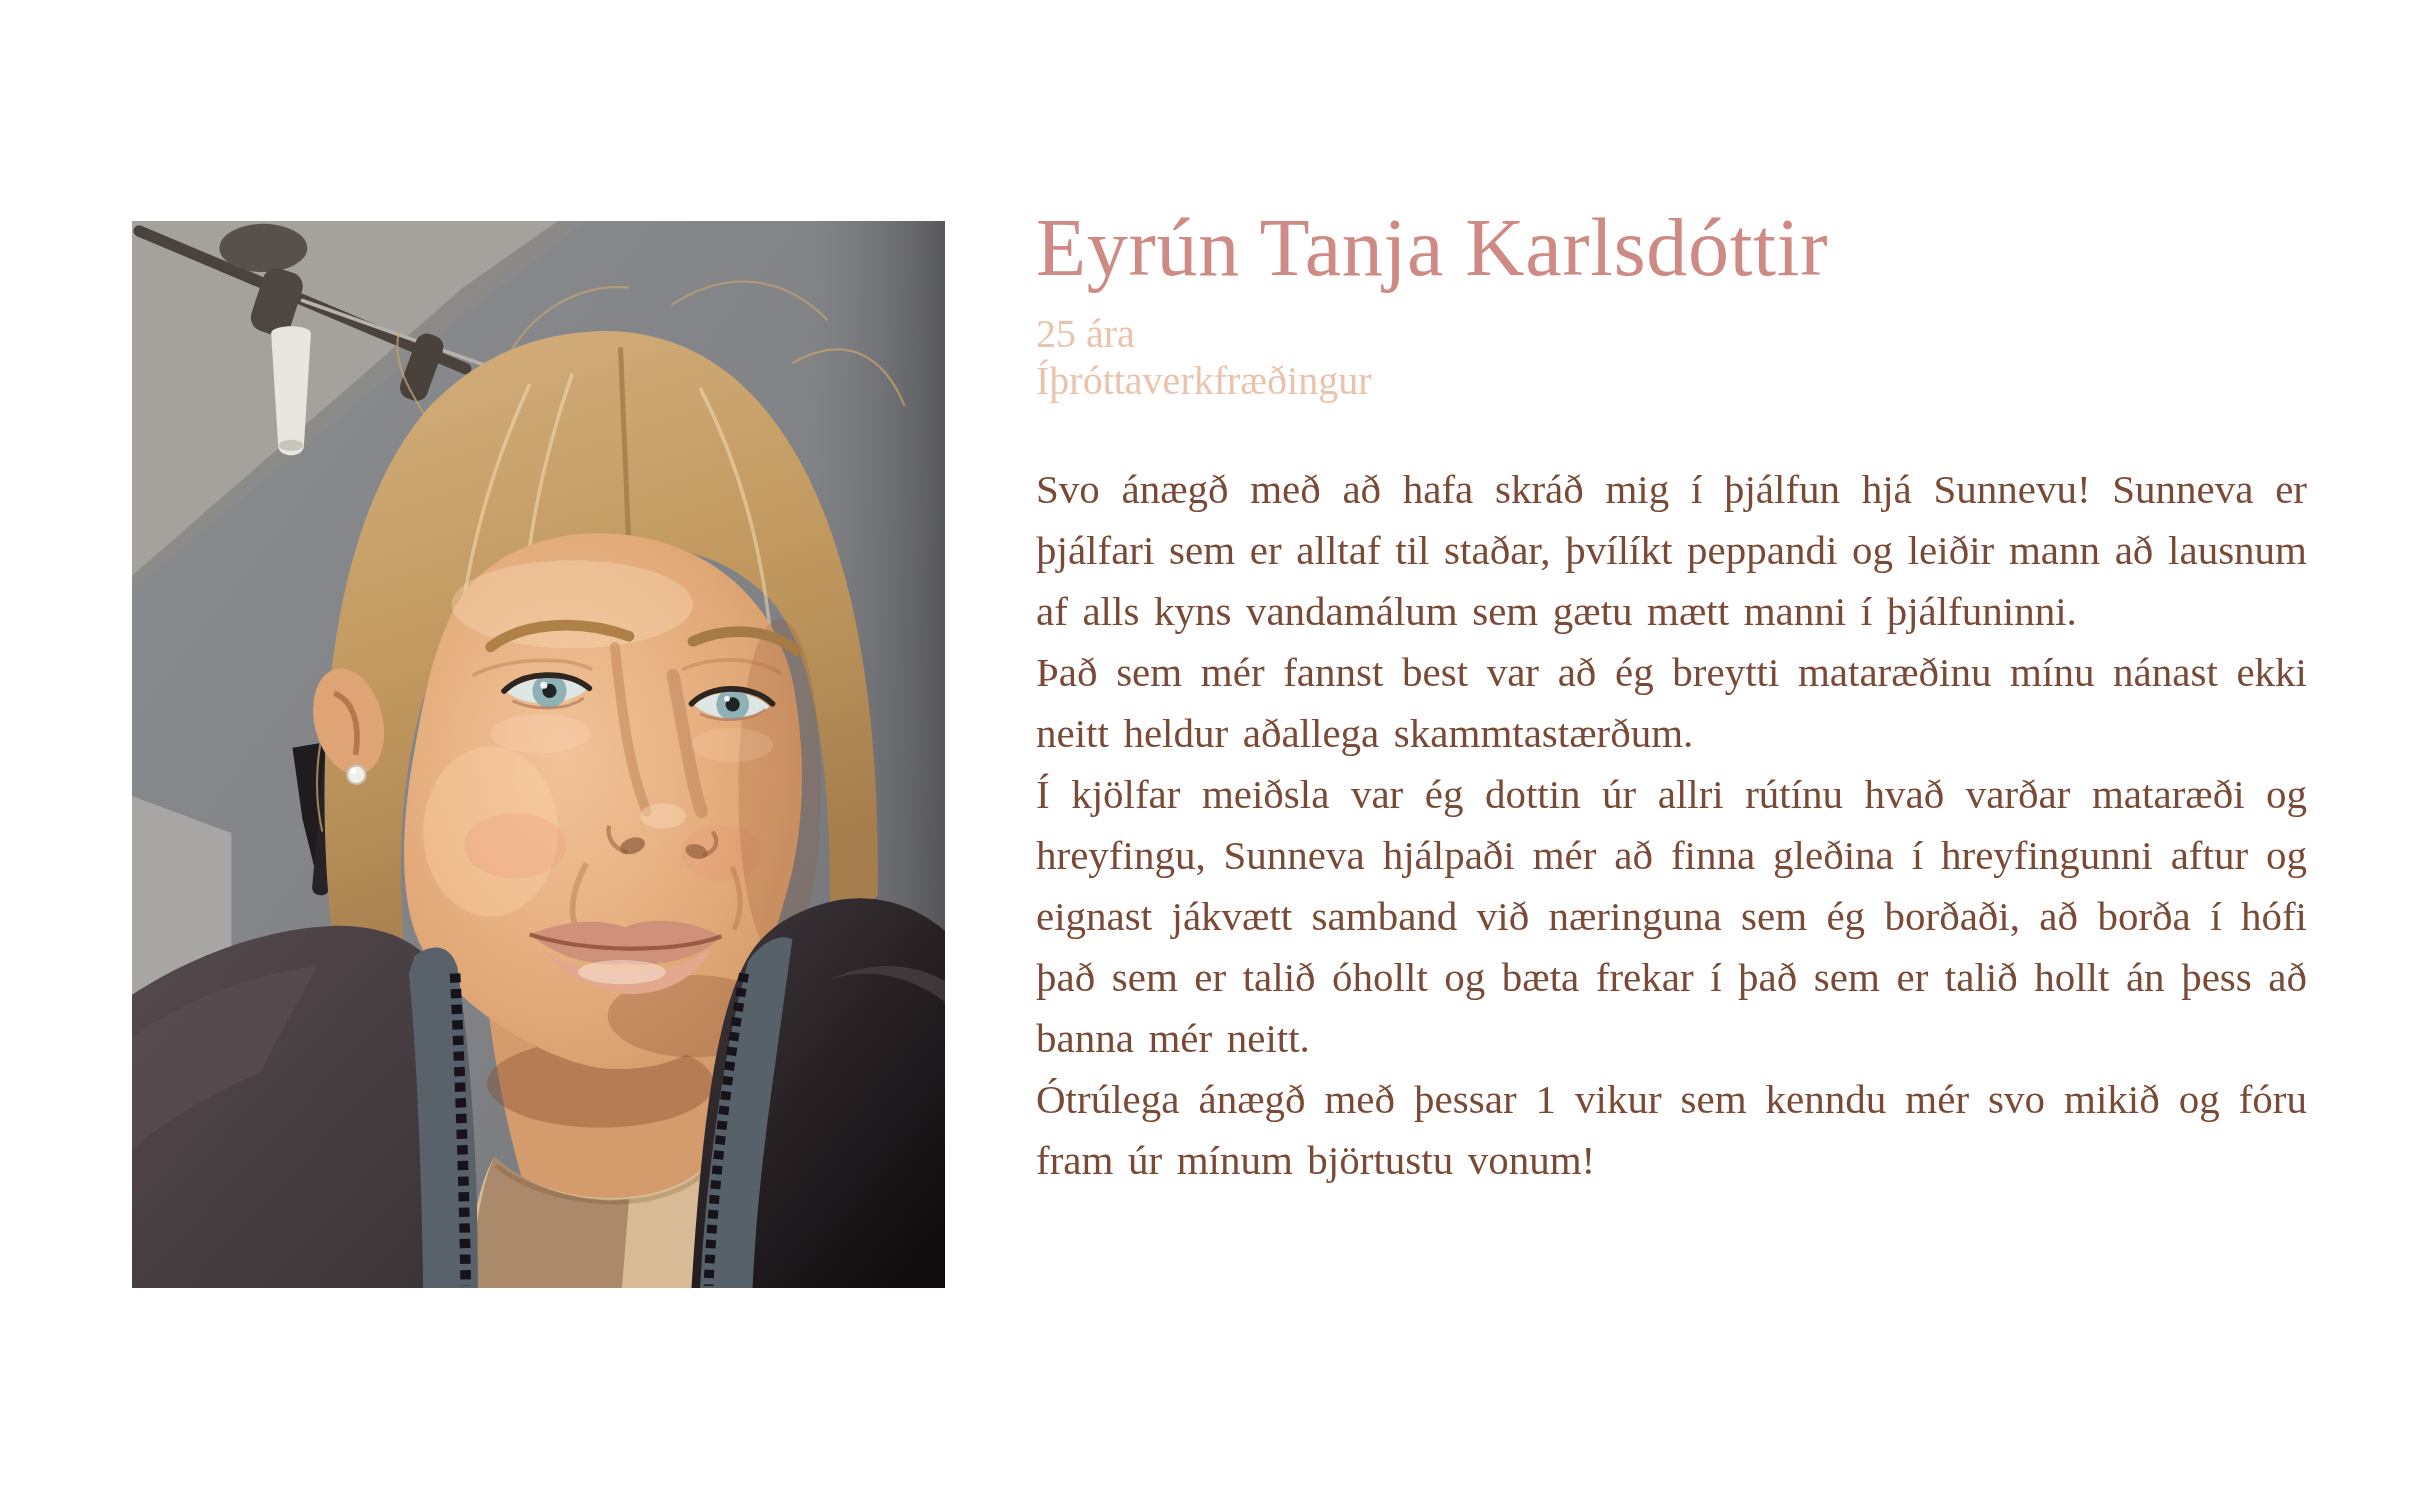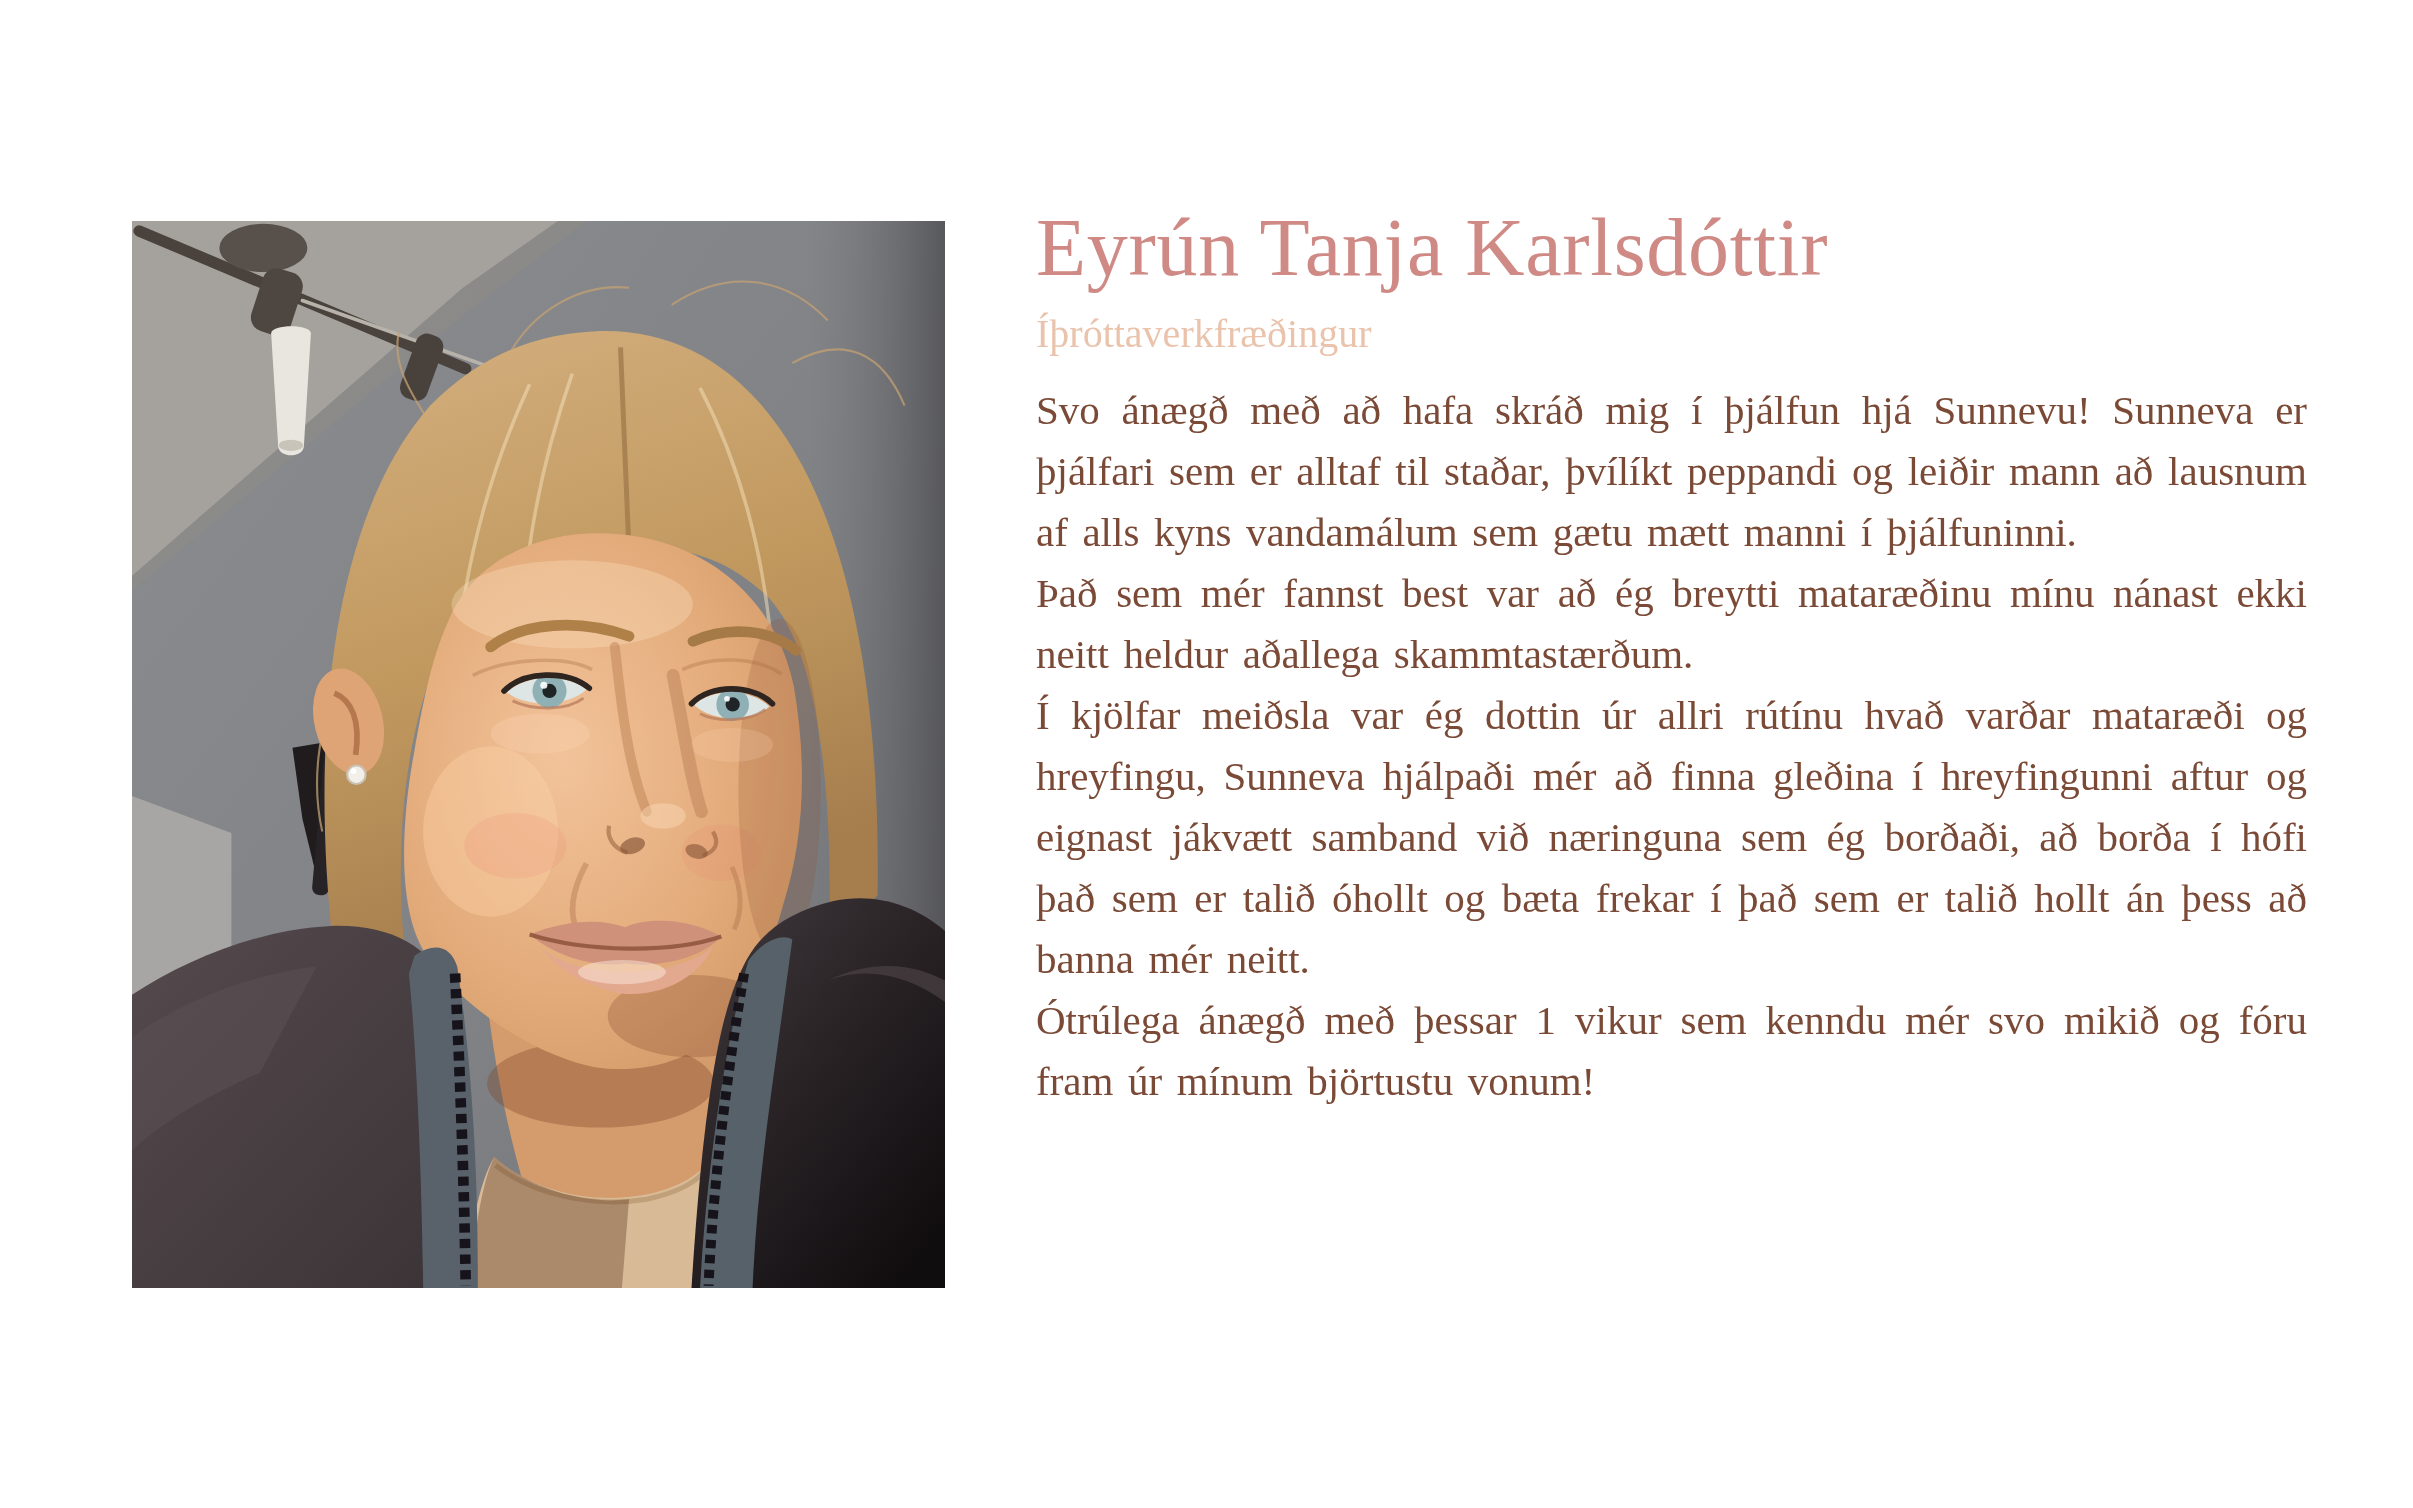--- a/index.html
+++ b/index.html
@@ -39,21 +39,21 @@
     white-space: nowrap;
   }
   .subtitle {
     margin-top: 18.5px;
     font-size: 40px;
     line-height: 1.17;
     color: #eac3ad;
   }
   .subtitle div { margin: 0; }
   .testimonial {
-    margin-top: 22px;
+    margin-top: 54px;
     font-size: 41px;
     line-height: 61px;
     color: #7b4a37;
     text-align: justify;
     word-spacing: 4.3px;
   }
   .testimonial p { margin: 0; }
 </style>
 </head>
 <body>
@@ -224,20 +224,21 @@
         <path d="M868,1042 C890,1012 916,1004 930,1012 L900,1230 C888,1320 878,1410 874,1503 L800,1503 C810,1330 835,1160 868,1042 Z" fill="#57616a"></path>
         <path d="M862,1060 C838,1200 818,1360 812,1500" stroke="#16141a" stroke-width="14" stroke-dasharray="12 9" fill="none"></path>
         <path d="M1145,1100 C1090,1060 1030,1050 980,1070 C1040,1040 1100,1045 1145,1070 Z" fill="#4c4246" opacity="0.7"></path>
       </g>
     </svg>
   </div>
 
   <div class="content">
     <h1 class="name">Eyrún Tanja Karlsdóttir</h1>
     <div class="subtitle">
+      <div>25 ára</div>
       <div>Íþróttaverkfræðingur</div>
     </div>
     <div class="testimonial">
       <p>Svo ánægð með að hafa skráð mig í þjálfun hjá Sunnevu! Sunneva er þjálfari sem er alltaf til staðar, þvílíkt peppandi og leiðir mann að lausnum af alls kyns vandamálum sem gætu mætt manni í þjálfuninni.</p>
       <p>Það sem mér fannst best var að ég breytti mataræðinu mínu nánast ekki neitt heldur aðallega skammtastærðum.</p>
       <p>Í kjölfar meiðsla var ég dottin úr allri rútínu hvað varðar mataræði og hreyfingu, Sunneva hjálpaði mér að finna gleðina í hreyfingunni aftur og eignast jákvætt samband við næringuna sem ég borðaði, að borða í hófi það sem er talið óhollt og bæta frekar í það sem er talið hollt án þess að banna mér neitt.</p>
       <p>Ótrúlega ánægð með þessar 1 vikur sem kenndu mér svo mikið og fóru fram úr mínum björtustu vonum!</p>
     </div>
   </div>
 

